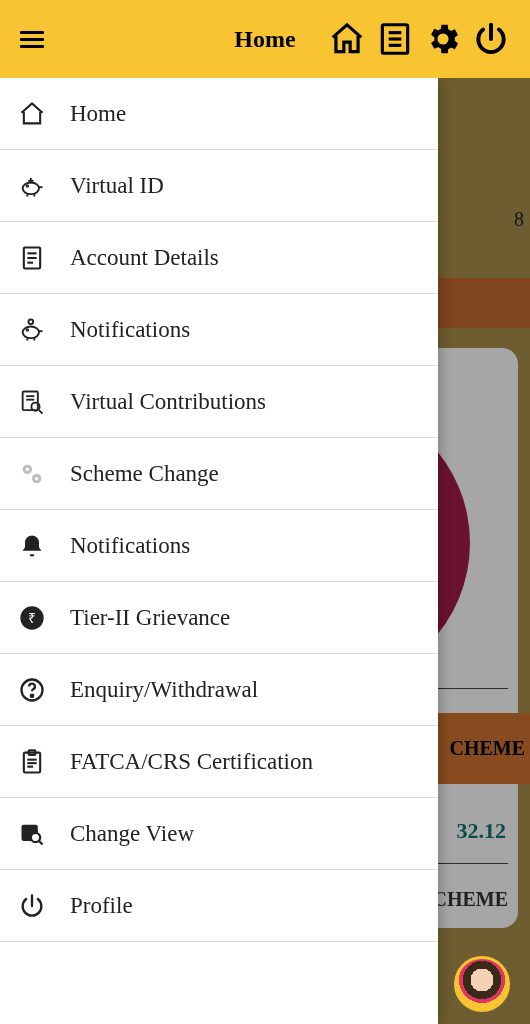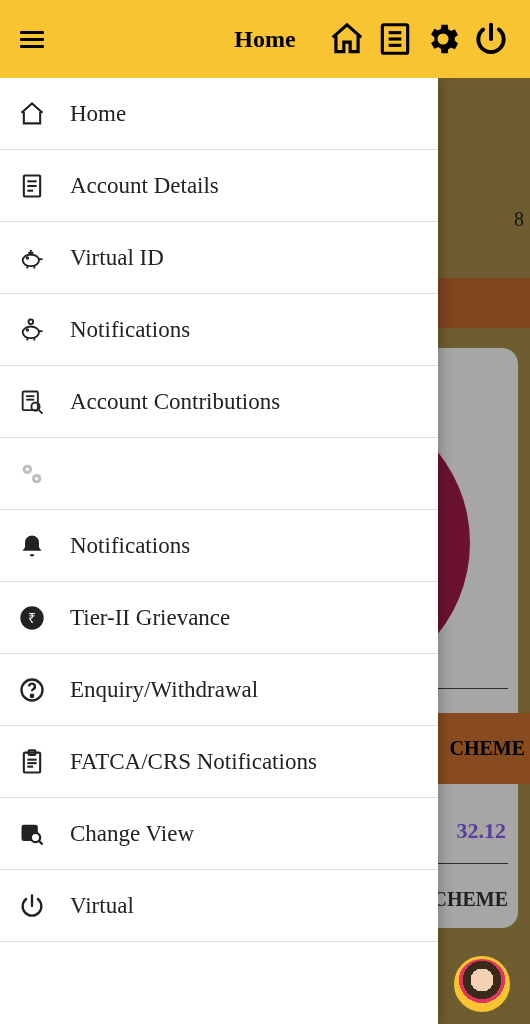--- a/index.html
+++ b/index.html
@@ -41,21 +41,21 @@
     background: #fff; border-radius: 16px;
   }
   .bg-pie {
     position: absolute; top: 50px; left: 140px;
     width: 290px; height: 290px;
     background: #a31c4a; border-radius: 50%;
   }
   .bg-hr { position:absolute; left:30px; right:10px; height:1px; background:#444; }
   .bg-scheme1 { position:absolute; right:-15px; top:365px; background:#cf7430; color:#000; font-weight:bold; padding:24px 8px 24px 18px; font-size:20px; }
   .bg-scheme2 { position:absolute; right:10px; top:540px; color:#333; font-weight:bold; font-size:20px; }
-  .bg-val { position:absolute; right:12px; top:470px; color:#8b5cf6; font-weight:bold; font-size:22px; }
+  .bg-val { position:absolute; right:12px; top:470px; color:#0f766e; font-weight:bold; font-size:22px; }
   .bg-08 { position:absolute; right:6px; top:130px; color:#222; font-size:20px; }
   .bg-strip { position:absolute; left:0; right:0; top:200px; height:50px; background:#c26b2e; }
   .avatar {
     position:absolute; right:20px; bottom:12px;
     width:56px; height:56px; border-radius:50%;
     background: radial-gradient(circle at 50% 42%, #f4d0b5 0 30%, #3a2a1a 30% 50%, #e0355f 50% 60%, #f8c431 60% 100%);
     border:3px solid #f8c431;
     z-index:35;
   }
 
@@ -148,46 +148,46 @@
       <svg viewBox="0 0 24 24" fill="none" stroke="currentColor" stroke-width="1.8">
           <path d="M3 11 12 3l9 8"></path>
           <path d="M5 10v10h14V10"></path>
         </svg>
     </span>
     <span class="label">Home</span>
   </div>
 
   <div class="menu-item">
     <span class="micon">
-      <svg viewBox="0 0 24 24" fill="none" stroke="currentColor" stroke-width="1.8">
-          <rect x="5" y="3" width="14" height="18" rx="1"></rect>
-          <line x1="8" y1="8" x2="16" y2="8"></line>
-          <line x1="8" y1="12" x2="16" y2="12"></line>
-          <line x1="8" y1="16" x2="13" y2="16"></line>
-        </svg>
-    </span>
-    <span class="label">Account Details</span>
-  </div>
-
-  <div class="menu-item">
-    <span class="micon">
       <svg viewBox="0 0 24 24" fill="none" stroke="currentColor" stroke-width="1.6">
           <ellipse cx="11" cy="14" rx="7" ry="5"></ellipse>
           <path d="M18 13h3"></path>
           <path d="M8 19v2M14 19v2"></path>
           <circle cx="8" cy="12" r="0.6" fill="currentColor"></circle>
           <path d="M11 5v3"></path>
           <path d="M9 7l2 2 2-2"></path>
         </svg>
     </span>
     <span class="label">Virtual ID</span>
   </div>
 
   <div class="menu-item">
     <span class="micon">
+      <svg viewBox="0 0 24 24" fill="none" stroke="currentColor" stroke-width="1.8">
+          <rect x="5" y="3" width="14" height="18" rx="1"></rect>
+          <line x1="8" y1="8" x2="16" y2="8"></line>
+          <line x1="8" y1="12" x2="16" y2="12"></line>
+          <line x1="8" y1="16" x2="13" y2="16"></line>
+        </svg>
+    </span>
+    <span class="label">Account Details</span>
+  </div>
+
+  <div class="menu-item">
+    <span class="micon">
       <svg viewBox="0 0 24 24" fill="none" stroke="currentColor" stroke-width="1.6">
           <ellipse cx="11" cy="14" rx="7" ry="5"></ellipse>
           <path d="M18 13h3"></path>
           <path d="M8 19v2M14 19v2"></path>
           <circle cx="8" cy="12" r="0.6" fill="currentColor"></circle>
           <circle cx="11" cy="5" r="2"></circle>
         </svg>
     </span>
     <span class="label">Notifications</span>
   </div>
@@ -195,32 +195,33 @@
   <div class="menu-item">
     <span class="micon">
       <svg viewBox="0 0 24 24" fill="none" stroke="currentColor" stroke-width="1.6">
           <rect x="4" y="3" width="13" height="16" rx="1"></rect>
           <line x1="7" y1="7" x2="14" y2="7"></line>
           <line x1="7" y1="10" x2="14" y2="10"></line>
           <circle cx="15" cy="16" r="3.5"></circle>
           <path d="M18 19l3 3"></path>
         </svg>
     </span>
-    <span class="label">Account Contributions</span>
+    <span class="label">Virtual Contributions</span>
   </div>
 
   <div class="menu-item">
     <span class="micon muted">
       <svg viewBox="0 0 24 24" fill="currentColor">
           <circle cx="8" cy="8" r="4"></circle>
           <circle cx="16" cy="16" r="4"></circle>
           <circle cx="8" cy="8" r="1.5" fill="#fff"></circle>
           <circle cx="16" cy="16" r="1.5" fill="#fff"></circle>
         </svg>
     </span>
+    <span class="label">Scheme Change</span>
   </div>
 
 
   <div class="menu-item">
     <span class="micon">
       <svg viewBox="0 0 24 24" fill="currentColor">
           <path d="M12 3a6 6 0 0 0-6 6v4l-2 3h16l-2-3V9a6 6 0 0 0-6-6Z"></path>
           <path d="M10 19a2 2 0 0 0 4 0"></path>
         </svg>
     </span>
@@ -251,37 +252,37 @@
   <div class="menu-item">
     <span class="micon">
       <svg viewBox="0 0 24 24" fill="none" stroke="currentColor" stroke-width="1.8">
           <rect x="5" y="4" width="14" height="17" rx="1"></rect>
           <rect x="9" y="2" width="6" height="4" rx="1"></rect>
           <line x1="8" y1="10" x2="16" y2="10"></line>
           <line x1="8" y1="13" x2="16" y2="13"></line>
           <line x1="8" y1="16" x2="13" y2="16"></line>
         </svg>
     </span>
-    <span class="label">FATCA/CRS Notifications</span>
+    <span class="label">FATCA/CRS Certification</span>
   </div>
 
   <div class="menu-item">
     <span class="micon">
       <svg viewBox="0 0 24 24" fill="currentColor">
           <rect x="3" y="4" width="14" height="14" rx="2"></rect>
           <circle cx="15" cy="15" r="4" fill="#fff" stroke="currentColor" stroke-width="2"></circle>
           <path d="M18 18l3 3" stroke="currentColor" stroke-width="2"></path>
         </svg>
     </span>
     <span class="label">Change View</span>
   </div>
 
   <div class="menu-item">
     <span class="micon">
       <svg viewBox="0 0 24 24" fill="none" stroke="currentColor" stroke-width="2" stroke-linecap="round">
           <path d="M12 3v9"></path>
           <path d="M7 6a8 8 0 1 0 10 0"></path>
         </svg>
     </span>
-    <span class="label">Virtual</span>
+    <span class="label">Profile</span>
   </div>
 
 </div>
 
 </body></html>

